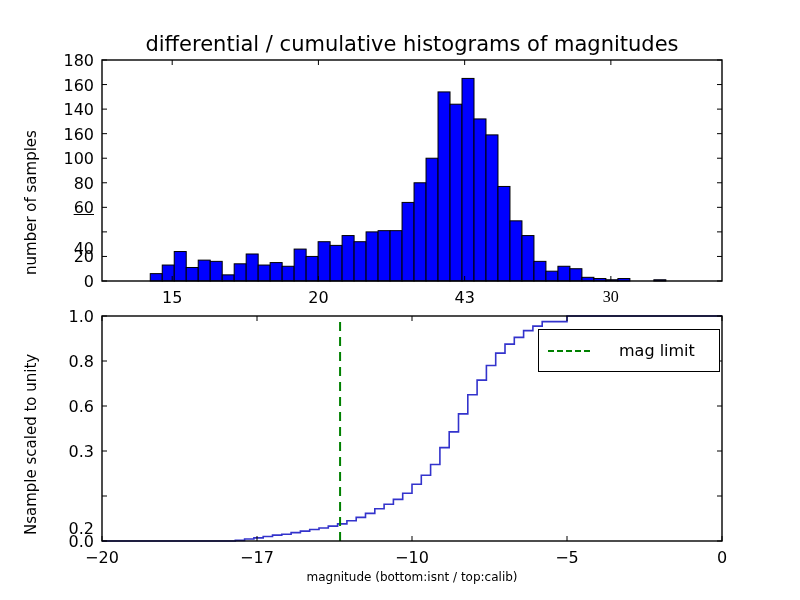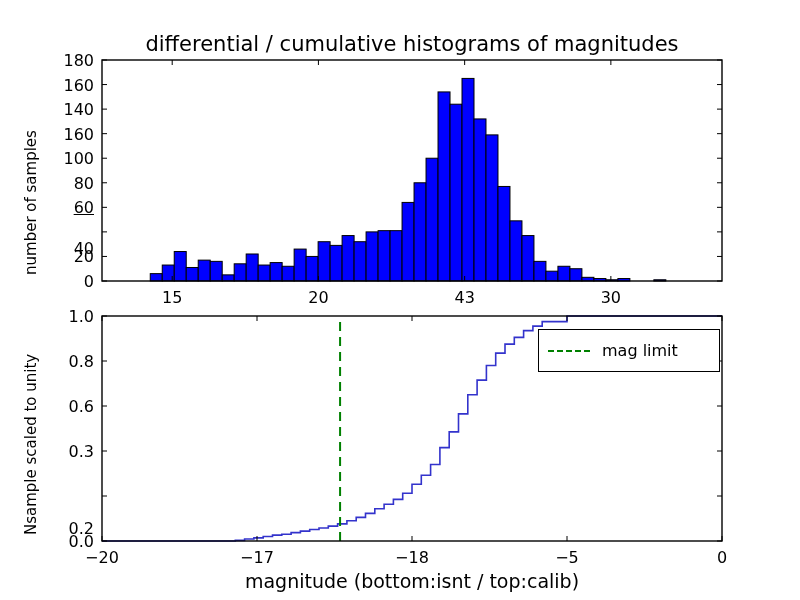--- a/index.html
+++ b/index.html
@@ -30,21 +30,21 @@
   .ylabel {
     position: absolute;
     font-size: 15px;
     color: #000;
     white-space: nowrap;
     transform-origin: 0 0;
     transform: rotate(-90deg);
   }
   .xlabel {
     position: absolute;
-    font-size: 19px;
+    font-size: 12px;
     color: #000;
     white-space: nowrap;
     text-align: center;
   }
   .ticklabel {
     position: absolute;
     font-size: 16px;
     color: #000;
     white-space: nowrap;
   }
@@ -180,48 +180,48 @@
         <line x1="102" y1="316" x2="107" y2="316" stroke="#000" stroke-width="1"></line>
         <line x1="722" y1="316" x2="717" y2="316" stroke="#000" stroke-width="1"></line>
         <rect x="102" y="316" width="620" height="225" fill="none" stroke="#000000" stroke-width="1.4"></rect>
       </g>
   </svg>
 
   <div id="top-ticklabels">
       <div class="ticklabel xtick" style="left: 132.189px; width: 80px; top: 288px;">15</div>
       <div class="ticklabel xtick" style="left: 278.415px; width: 80px; top: 288px;">20</div>
       <div class="ticklabel xtick" style="left: 424.642px; width: 80px; top: 288px;">43</div>
-      <div class="ticklabel xtick" style="left: 570.868px; width: 80px; top: 288px;">30</div>
+      <div class="ticklabel xtick" style="left: 570.868px; width: 80px; top: 288px; font-family: Liberation Serif, serif;">30</div>
       <div class="ticklabel ytick" style="left: 14px; width: 80px; top: 272px;">0</div>
       <div class="ticklabel ytick" style="left: 14px; width: 80px; top: 247.444px;">20</div>
       <div class="ticklabel ytick" style="left: 14px; width: 80px; top: 239px;">40</div>
       <div class="ticklabel ytick" style="left: 14px; width: 80px; top: 198.333px; text-decoration: underline;">60</div>
       <div class="ticklabel ytick" style="left: 14px; width: 80px; top: 173.778px;">80</div>
       <div class="ticklabel ytick" style="left: 14px; width: 80px; top: 149.222px;">100</div>
       <div class="ticklabel ytick" style="left: 14px; width: 80px; top: 124.667px;">160</div>
       <div class="ticklabel ytick" style="left: 14px; width: 80px; top: 100.111px;">140</div>
       <div class="ticklabel ytick" style="left: 14px; width: 80px; top: 75.5556px;">160</div>
       <div class="ticklabel ytick" style="left: 14px; width: 80px; top: 51px;">180</div>
     </div>
   <div id="bottom-ticklabels">
       <div class="ticklabel xtick" style="left: 62px; width: 80px; top: 548px;">−20</div>
       <div class="ticklabel xtick" style="left: 217px; width: 80px; top: 548px;">−17</div>
-      <div class="ticklabel xtick" style="left: 372px; width: 80px; top: 548px;">−18</div>
+      <div class="ticklabel xtick" style="left: 372px; width: 80px; top: 548px;">−10</div>
       <div class="ticklabel xtick" style="left: 527px; width: 80px; top: 548px;">−5</div>
       <div class="ticklabel xtick" style="left: 682px; width: 80px; top: 548px;">0</div>
       <div class="ticklabel ytick" style="left: 14px; width: 80px; top: 532px;">0.0</div>
       <div class="ticklabel ytick" style="left: 14px; width: 80px; top: 487px; margin-top: 32px;">0.2</div>
       <div class="ticklabel ytick" style="left: 14px; width: 80px; top: 442px;">0.3</div>
       <div class="ticklabel ytick" style="left: 14px; width: 80px; top: 397px;">0.6</div>
       <div class="ticklabel ytick" style="left: 14px; width: 80px; top: 352px;">0.8</div>
       <div class="ticklabel ytick" style="left: 14px; width: 80px; top: 307px;">1.0</div>
     </div>
 
   <div class="ylabel" style="left:22px; top:535px;">Nsample scaled to unity</div>
 
   <div class="xlabel" style="left:102px; top:570px; width:620px;">magnitude (bottom:isnt / top:calib)</div>
 
-  <div class="legend-box" style="left:538px; top:329px; width:182px; height:43px;">
+  <div class="legend-box" style="left:538px; top:329px; width:182px; height:43px;gap:17px;">
     <span class="legend-line"></span>
     <span class="legend-label">mag limit</span>
   </div>
 
 </div>
 
 </body></html>

